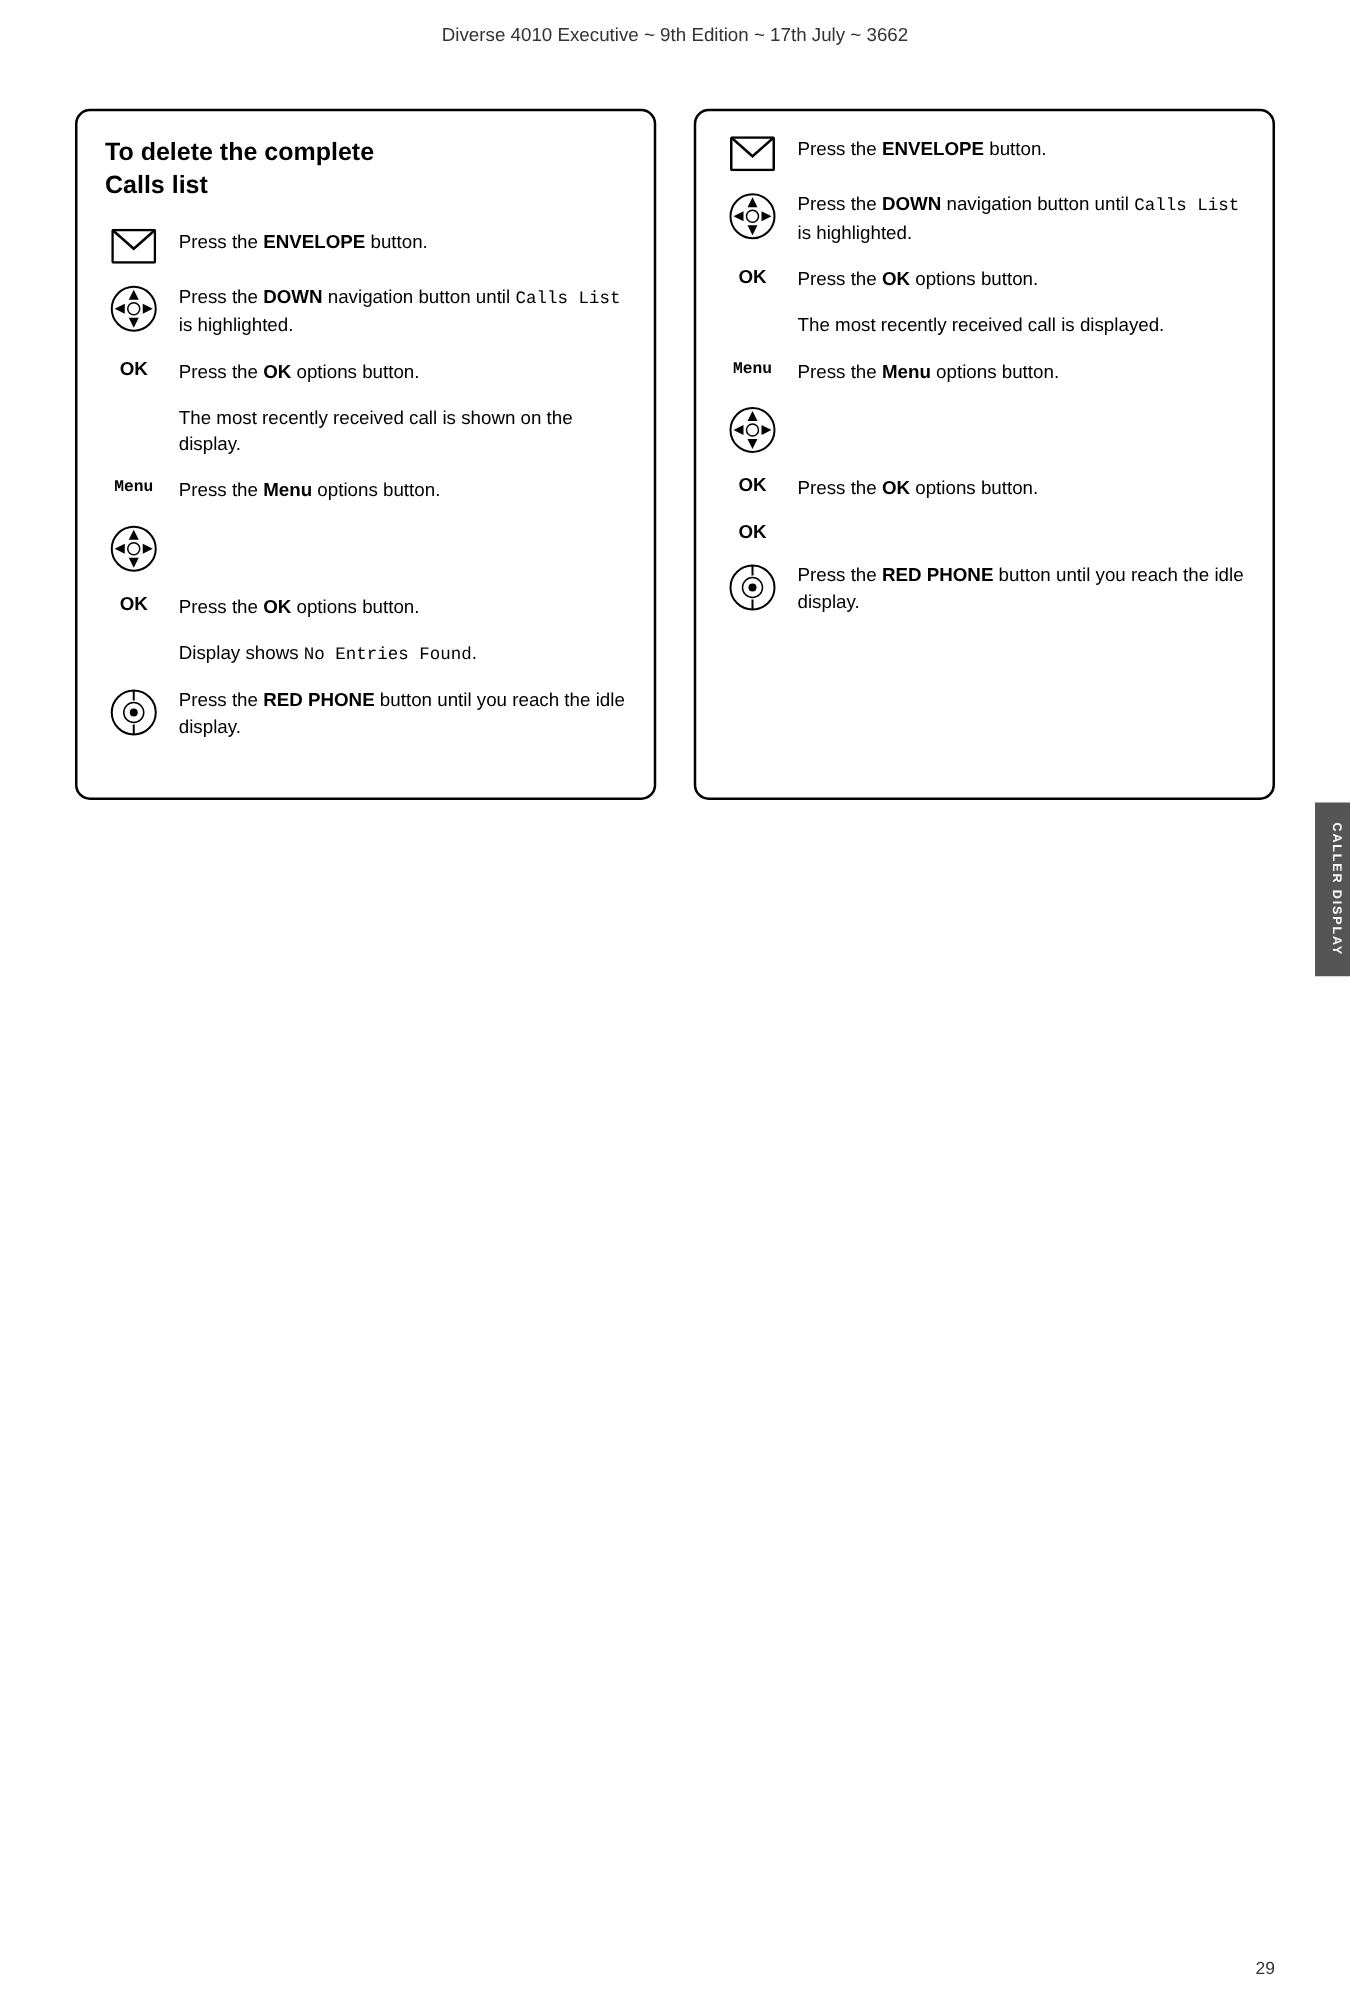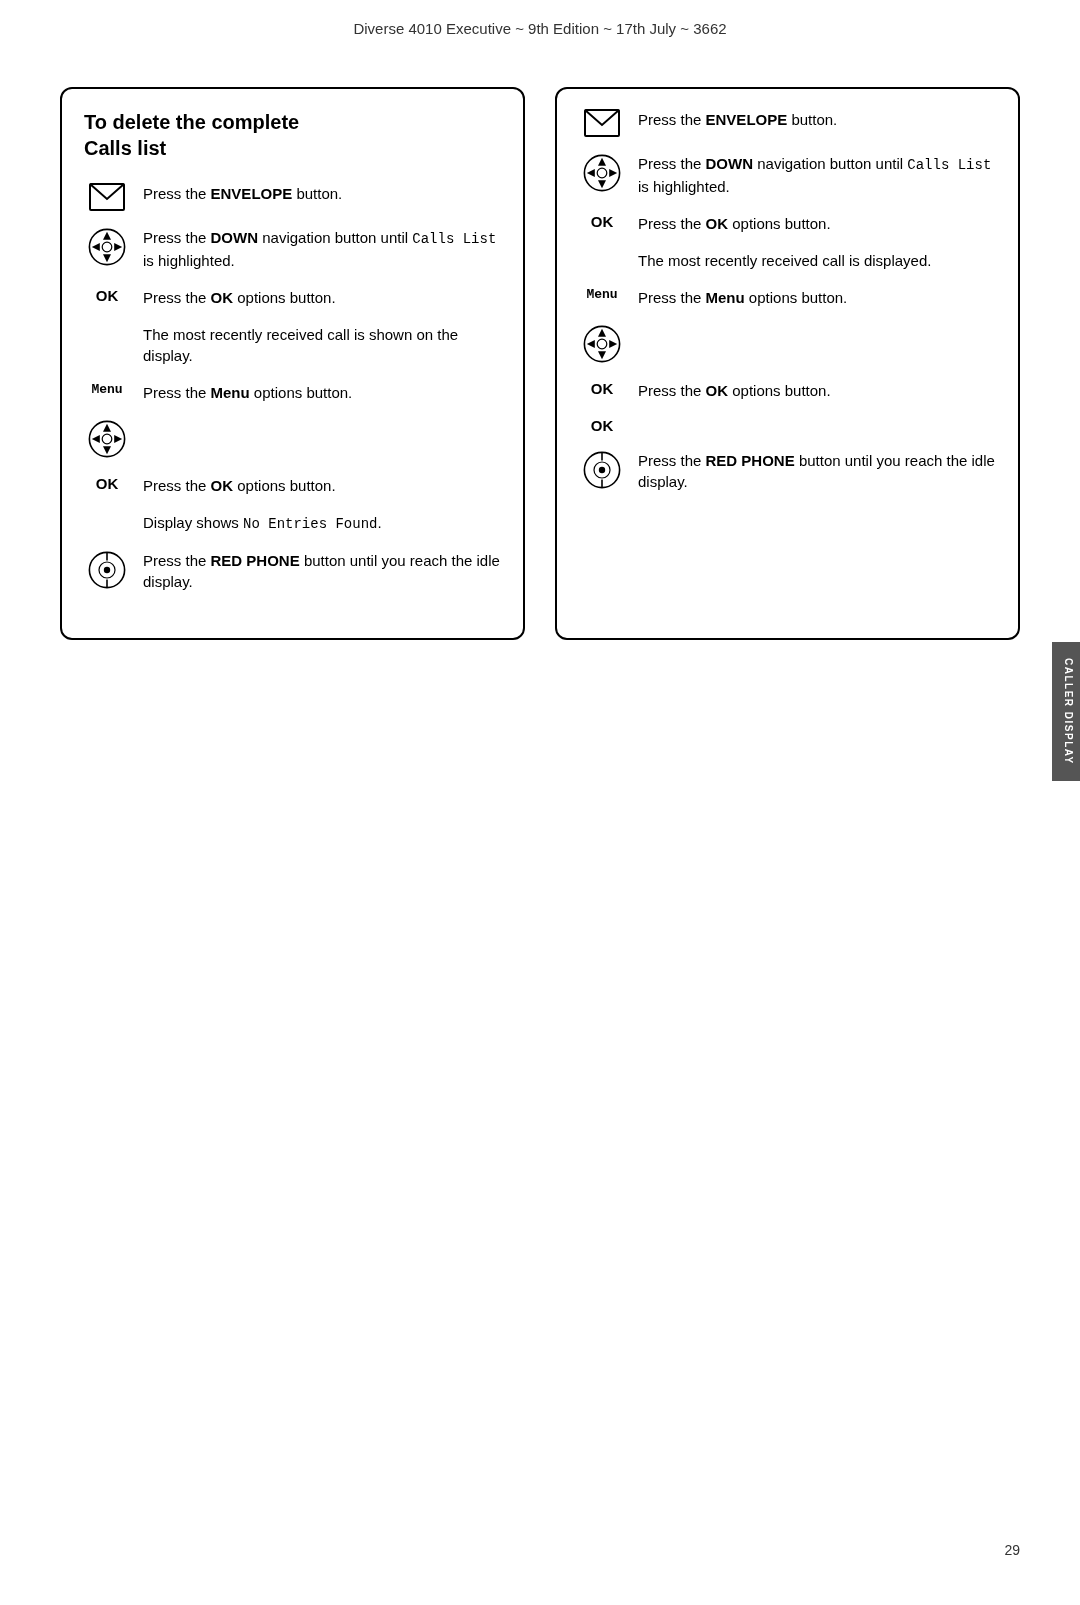--- a/index.html
+++ b/index.html
@@ -108,21 +108,21 @@
       letter-spacing: 1.5px;
       text-transform: uppercase;
       writing-mode: vertical-rl;
       text-orientation: mixed;
       padding: 16px 6px;
       border-radius: 0;
     }
 
     .page-number {
       position: absolute;
-      bottom: 47px;
+      bottom: 23px;
       right: 60px;
       font-size: 14px;
       color: #333;
     }
   </style>
 </head>
 <body>
 
 <div class="page">
 

